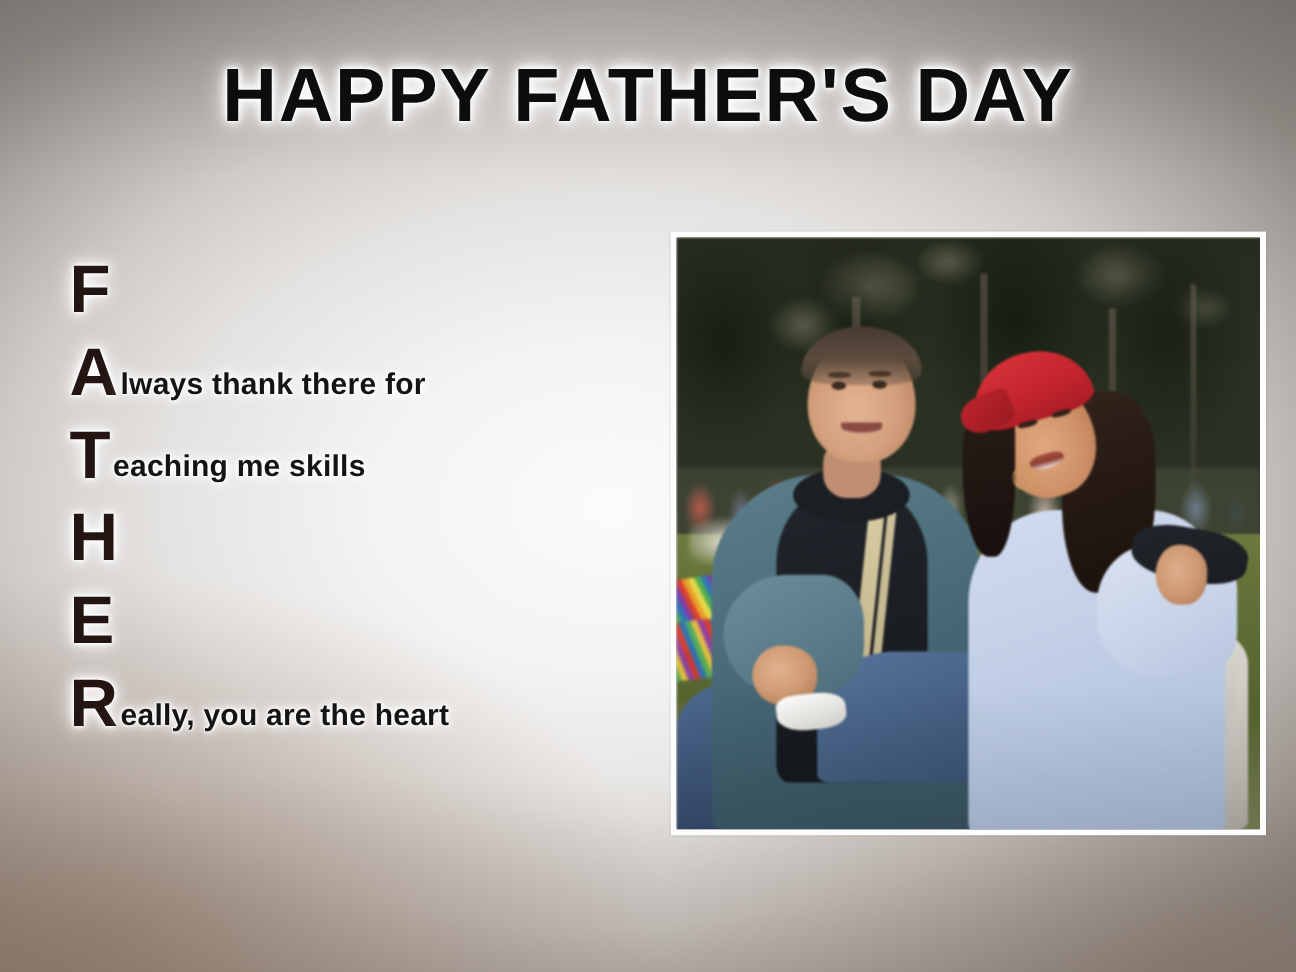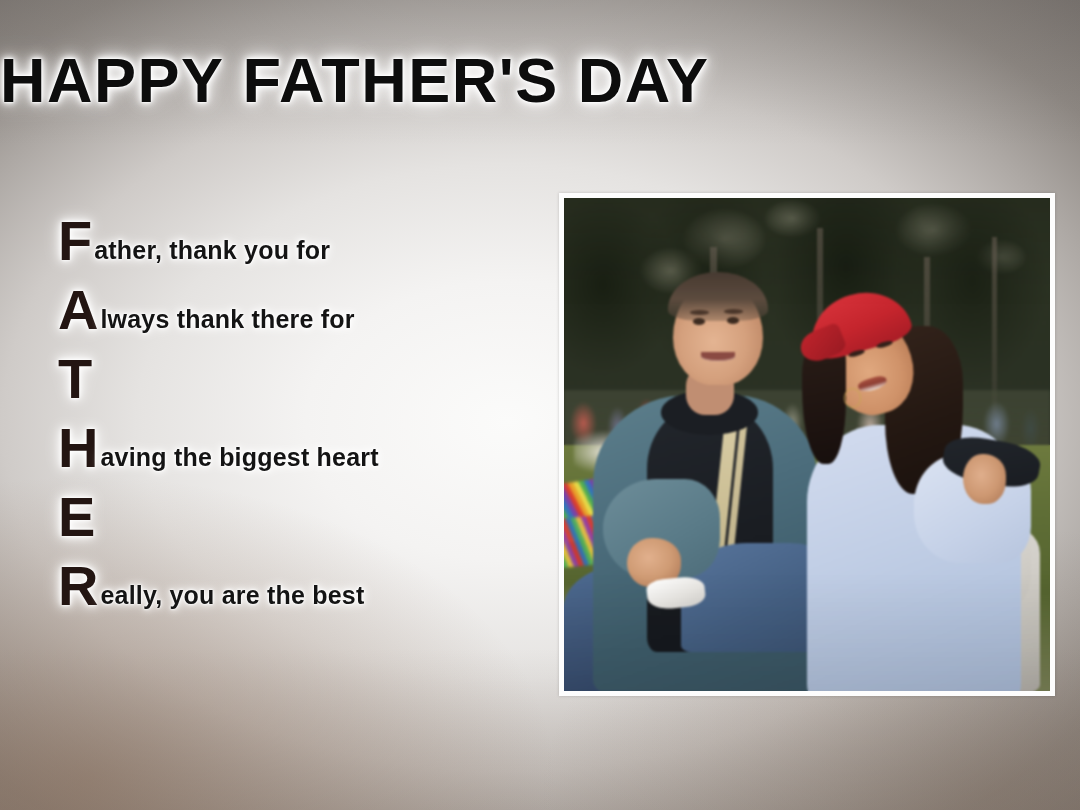--- a/index.html
+++ b/index.html
@@ -39,21 +39,21 @@
       linear-gradient(180deg, rgba(90,86,82,0.18) 0%, rgba(90,86,82,0.0) 18%, rgba(90,86,82,0.0) 80%, rgba(110,92,78,0.22) 100%);
     pointer-events: none;
   }
 
   
   .title {
     position: absolute;
     top: 44px;
     left: 0;
     width: 100%;
-    text-align: left;
+    text-align: center;
     font-family: "Liberation Sans", sans-serif;
     font-weight: 700;
     font-size: 63px;
     letter-spacing: 1.5px;
     color: #0d0d0d;
     white-space: nowrap;
     text-shadow:
       0 0 2px #ffffff, 0 0 3px #ffffff, 0 0 6px #ffffff,
       0 0 10px #ffffff, 0 0 16px rgba(255,255,255,0.95),
       0 0 24px rgba(255,255,255,0.7);
@@ -373,44 +373,43 @@
 <body>
 
 <div id="slide">
 
   <div class="title">HAPPY FATHER'S DAY</div>
 
   <div class="poem">
 
     <div class="poem-line">
       <span class="dropcap">F</span>
-      <span class="linetext">ather, thank you for</span>
     </div>
 
     <div class="poem-line">
       <span class="dropcap">A</span>
       <span class="linetext">lways thank there for</span>
     </div>
 
     <div class="poem-line">
       <span class="dropcap">T</span>
+      <span class="linetext">eaching me skills</span>
     </div>
 
     <div class="poem-line">
       <span class="dropcap">H</span>
-      <span class="linetext">aving the biggest heart</span>
     </div>
 
     <div class="poem-line">
       <span class="dropcap">E</span>
     </div>
 
     <div class="poem-line">
       <span class="dropcap">R</span>
-      <span class="linetext">eally, you are the best</span>
+      <span class="linetext">eally, you are the heart</span>
     </div>
 
   </div>
 
   <div class="photo-frame">
     <div class="photo">
 
       <div class="ph-layer ph-sky"></div>
       <div class="ph-layer ph-trees"></div>
 

